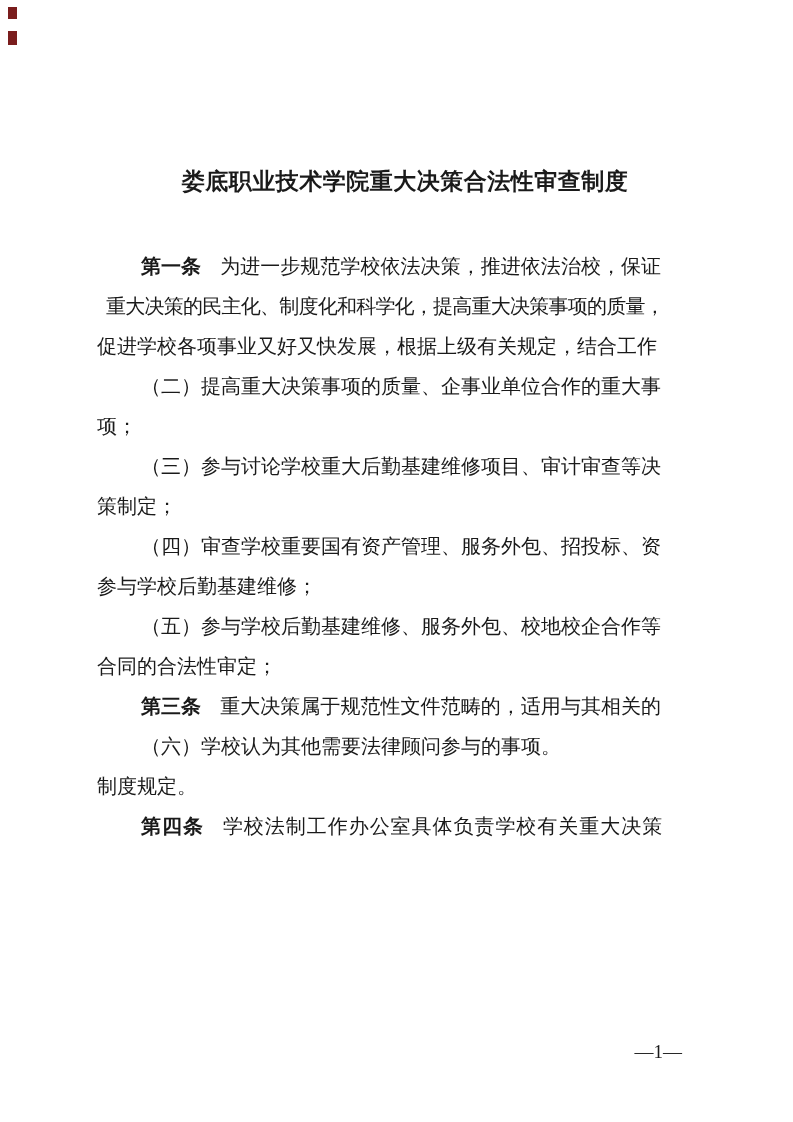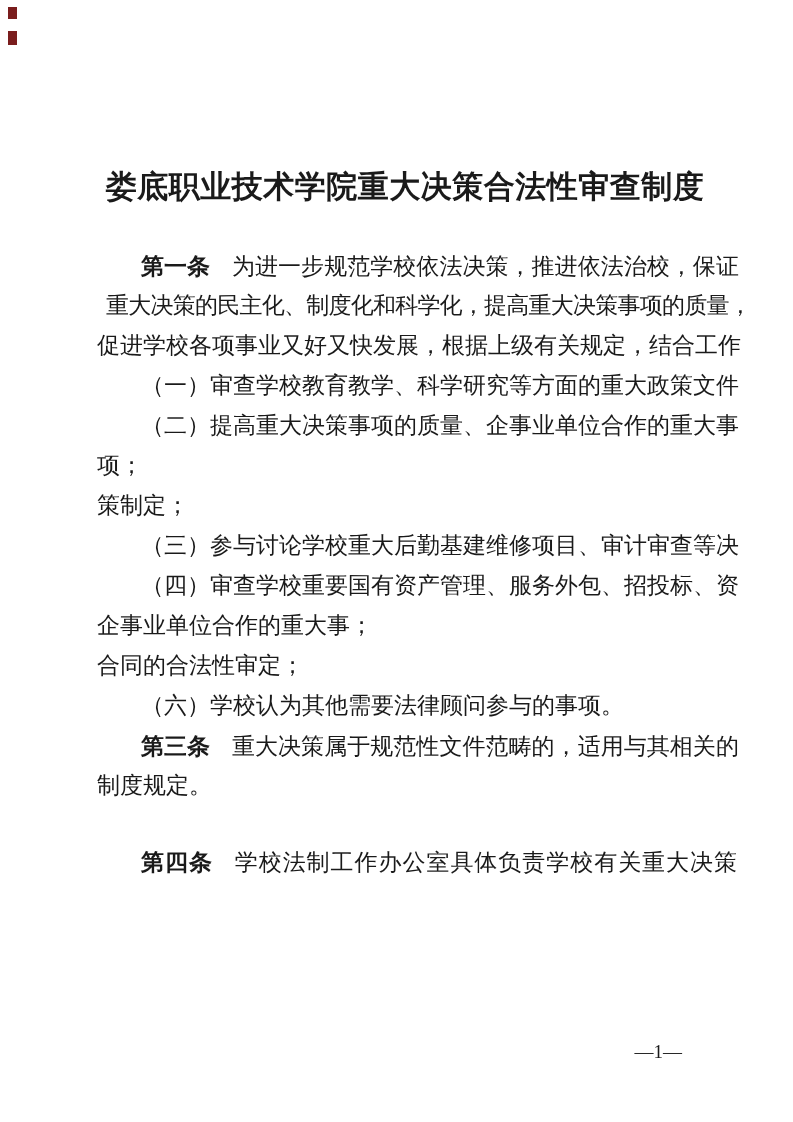--- a/index.html
+++ b/index.html
@@ -15,31 +15,31 @@
   .artifact{
     position:absolute;left:8px;width:9px;background:#7a1d1d;
   }
   .artifact.a1{top:7px;height:12px;}
   .artifact.a2{top:31px;height:14px;}
   .doc-title{
     position:absolute;top:144px;left:88px;width:634px;
     text-align:center;
     font-family:"Liberation Sans","DejaVu Sans",sans-serif;
     font-weight:bold;
-    font-size:31px;line-height:44px;
+    font-size:23px;line-height:44px;
     letter-spacing:0.5px;
     white-space:nowrap;
   }
   .doc-body{
     position:absolute;top:246px;left:97px;width:616px;
   }
   .line{
     box-sizing:border-box;
     width:616px;height:40px;line-height:40px;
-    font-size:23px;
+    font-size:20px;
     white-space:nowrap;
     overflow:visible;
   }
   .line.indent{padding-left:44px;}
   .seg{display:inline-block;white-space:nowrap;}
   .art{
     font-family:"Liberation Sans","DejaVu Sans",sans-serif;
     font-weight:bold;
     margin-right:0.95em;
   }
@@ -57,29 +57,29 @@
 
   <div class="artifact a1"></div>
   <div class="artifact a2"></div>
 
   <h1 class="doc-title">娄底职业技术学院重大决策合法性审查制度</h1>
 
   <div class="doc-body">
       <div class="line indent"><span class="seg" style="letter-spacing: 0.044375px;"><b class="art">第一条</b><span>为进一步规范学校依法决策，推进依法治校，保证</span></span></div>
       <div class="line"><span class="seg" style="letter-spacing: -0.758621px; margin-left: 9px;"><span>重大决策的民主化、制度化和科学化，提高重大决策事项的质量，</span></span></div>
       <div class="line"><span class="seg"><span>促进学校各项事业又好又快发展，根据上级有关规定，结合工作</span></span></div>
-      <div class="line indent"><span class="seg"><span>（一）审查学校教育教学、科学研究等方面的重大政策文件</span></span></div>
       <div class="line indent"><span class="seg"><span>（二）提高重大决策事项的质量、企事业单位合作的重大事</span></span></div>
       <div class="line end"><span class="seg"><span>项；</span></span></div>
+      <div class="line indent"><span class="seg"><span>（三）参与讨论学校重大后勤基建维修项目、审计审查等决</span></span></div>
       <div class="line end"><span class="seg"><span>策制定；</span></span></div>
-      <div class="line indent"><span class="seg"><span>（三）参与讨论学校重大后勤基建维修项目、审计审查等决</span></span></div>
       <div class="line indent"><span class="seg"><span>（四）审查学校重要国有资产管理、服务外包、招投标、资</span></span></div>
-      <div class="line end"><span class="seg"><span>企事业单位合作的重大事；</span></span></div>
+      <div class="line end"><span class="seg"><span>参与学校后勤基建维修；</span></span></div>
+      <div class="line indent"><span class="seg"><span>（五）参与学校后勤基建维修、服务外包、校地校企合作等</span></span></div>
       <div class="line end"><span class="seg"><span>合同的合法性审定；</span></span></div>
+      <div class="line indent"><span class="seg" style="letter-spacing: 0.044375px;"><b class="art">第三条</b><span>重大决策属于规范性文件范畴的，适用与其相关的</span></span></div>
       <div class="line indent end"><span class="seg"><span>（六）学校认为其他需要法律顾问参与的事项。</span></span></div>
-      <div class="line indent"><span class="seg" style="letter-spacing: 0.044375px;"><b class="art">第三条</b><span>重大决策属于规范性文件范畴的，适用与其相关的</span></span></div>
       <div class="line end"><span class="seg"><span>制度规定。</span></span></div>
-      <div class="line indent"><span class="seg" style="letter-spacing: 0.962891px; margin-top: 36px;"><b class="art">第四条</b><span>学校法制工作办公室具体负责学校有关重大决策</span></span></div>
+      <div class="line indent"><span class="seg" style="letter-spacing: 0.962891px;"><b class="art">第四条</b><span>学校法制工作办公室具体负责学校有关重大决策</span></span></div>
     </div>
 
   <div class="page-footer">—1—</div>
 
 </div>
 
 </body></html>

